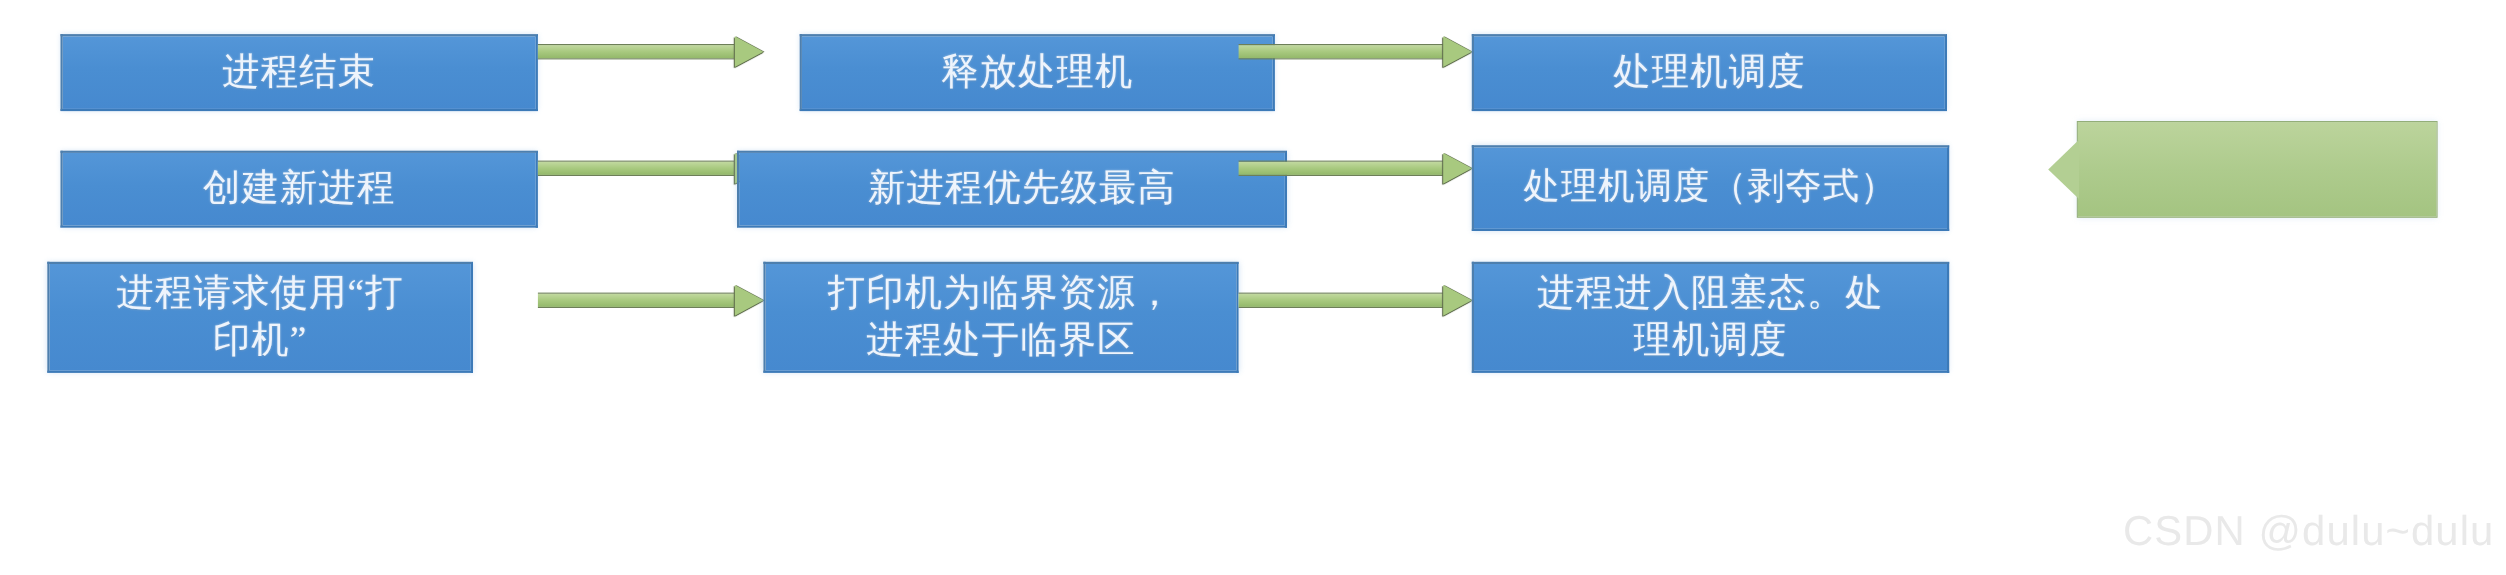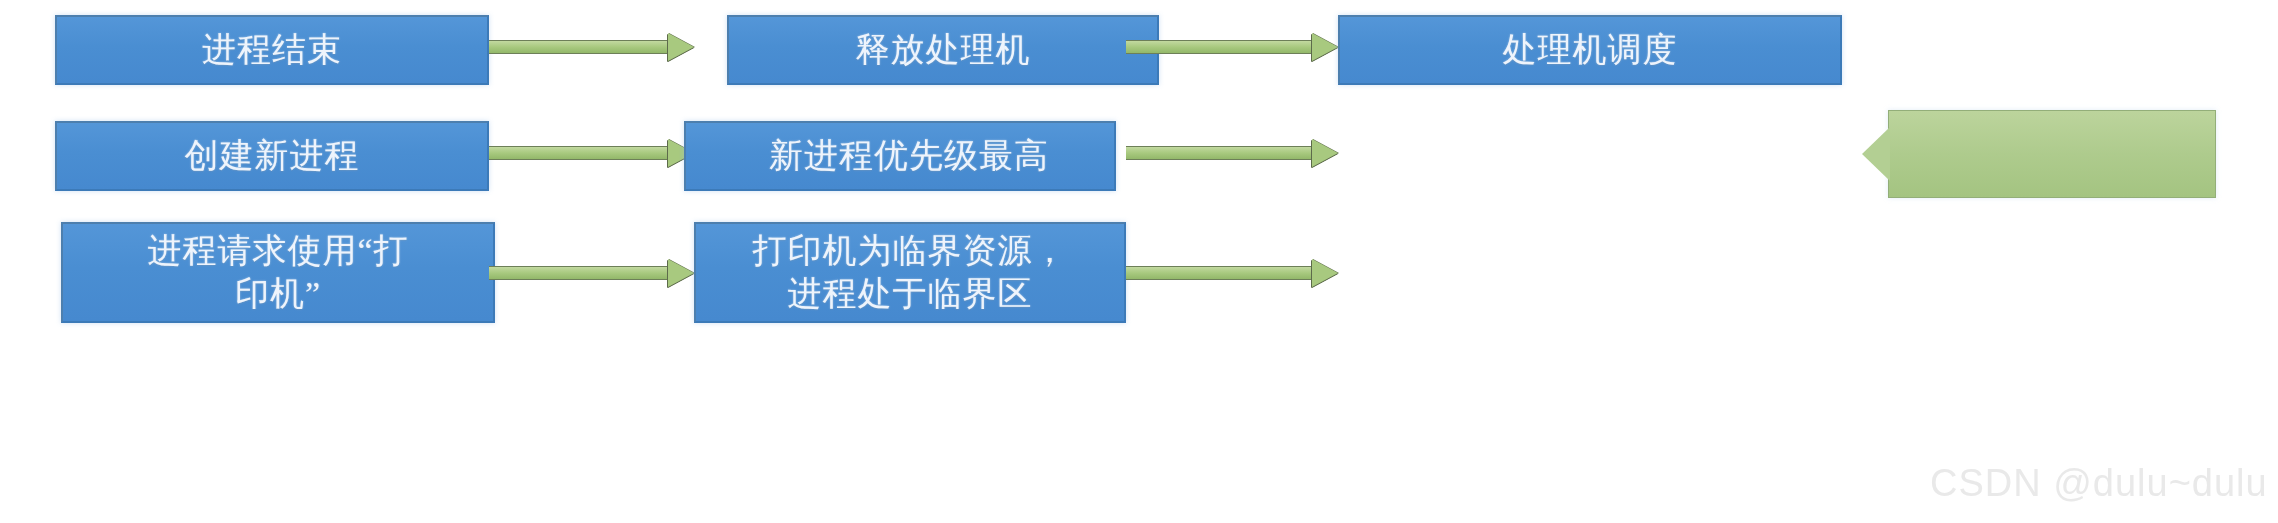--- a/index.html
+++ b/index.html
@@ -30,20 +30,21 @@
     display: flex;
     align-items: center;
     justify-content: center;
     text-align: center;
     line-height: 1.25;
     letter-spacing: 1px;
     text-shadow: 0 0 2px rgba(255,255,255,0.55), 0 1px 1px rgba(0,0,0,0.10);
     box-shadow: 0 0 5px rgba(150,190,230,0.45);
     white-space: pre-line;
     padding: 0 6px;
+    margin-top: 16px;
   }
   .node.single { font-size: 34px; }
   .node.multi  { font-size: 34px; }
 
   
   .arrow {
     position: absolute;
     height: 28px;
   }
   .arrow .shaft {
@@ -117,53 +118,56 @@
     <div class="head" style="left:179px;"></div>
   </div>
 
   <div class="node single" style="left:727px; top:15px; width:432px; height:70px;">释放处理机</div>
 
   <div class="arrow" style="left:1126px; top:33px; width:212px;">
     <div class="shaft" style="width:186px;"></div>
     <div class="head" style="left:186px;"></div>
   </div>
 
-  <div class="node single" style="left:1338px; top:15px; width:504px; height:70px;">处理机调度</div>
+  <div class="node single" style="left:1338px; top:15px; width:432px; height:70px;">处理机调度</div>
 
   <div class="node single" style="left:55px; top:121px; width:434px; height:70px;">创建新进程</div>
 
   <div class="arrow" style="left:489px; top:139px; width:205px;">
     <div class="shaft" style="width:179px;"></div>
     <div class="head" style="left:179px;"></div>
   </div>
 
-  <div class="node single" style="left:684px; top:121px; width:432px; height:70px;padding-left:24px;">新进程优先级最高</div>
+  <div class="node single" style="left:670px; top:121px; width:500px; height:70px;padding-left:24px;">新进程优先级最高</div>
 
   <div class="arrow" style="left:1126px; top:139px; width:212px;">
     <div class="shaft" style="width:186px;"></div>
     <div class="head" style="left:186px;"></div>
   </div>
 
+  <div class="node single" style="left:1338px; top:116px; width:434px; height:78px; font-size:33px;">处理机调度（剥夺式）</div>
 
   <div class="callout" style="left:1888px; top:110px; width:328px; height:88px;">
     <span class="tail"></span>
   </div>
 
-  <div class="node multi" style="left:61px; top:222px; width:434px; height:101px;">进程请求使用“打
+  <div class="node multi" style="left:43px; top:222px; width:387px; height:101px;">进程请求使用“打
 印机”</div>
 
   <div class="arrow" style="left:489px; top:259px; width:205px;">
     <div class="shaft" style="width:179px;"></div>
     <div class="head" style="left:179px;"></div>
   </div>
 
   <div class="node multi" style="left:694px; top:222px; width:432px; height:101px;">打印机为临界资源，
 进程处于临界区</div>
 
   <div class="arrow" style="left:1126px; top:259px; width:212px;">
     <div class="shaft" style="width:186px;"></div>
     <div class="head" style="left:186px;"></div>
   </div>
 
+  <div class="node multi" style="left:1338px; top:222px; width:434px; height:101px;">进程进入阻塞态。处
+理机调度</div>
 
   <div class="watermark" style="left:1930px; top:462px;">CSDN @dulu~dulu</div>
 
 </div>
 
 </body></html>

